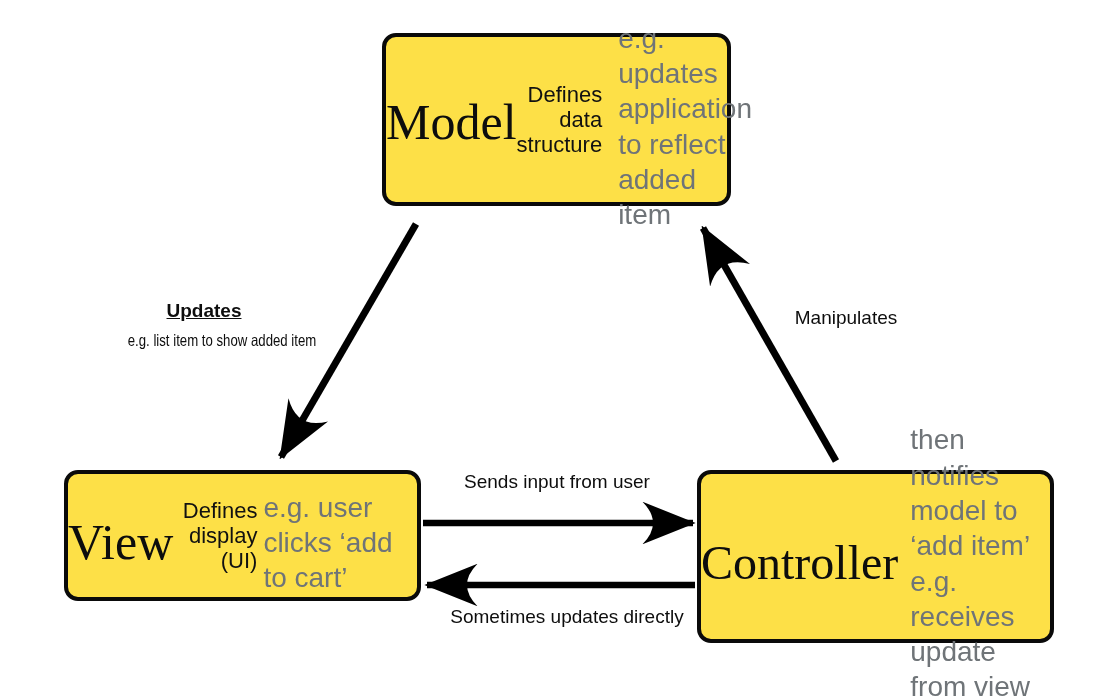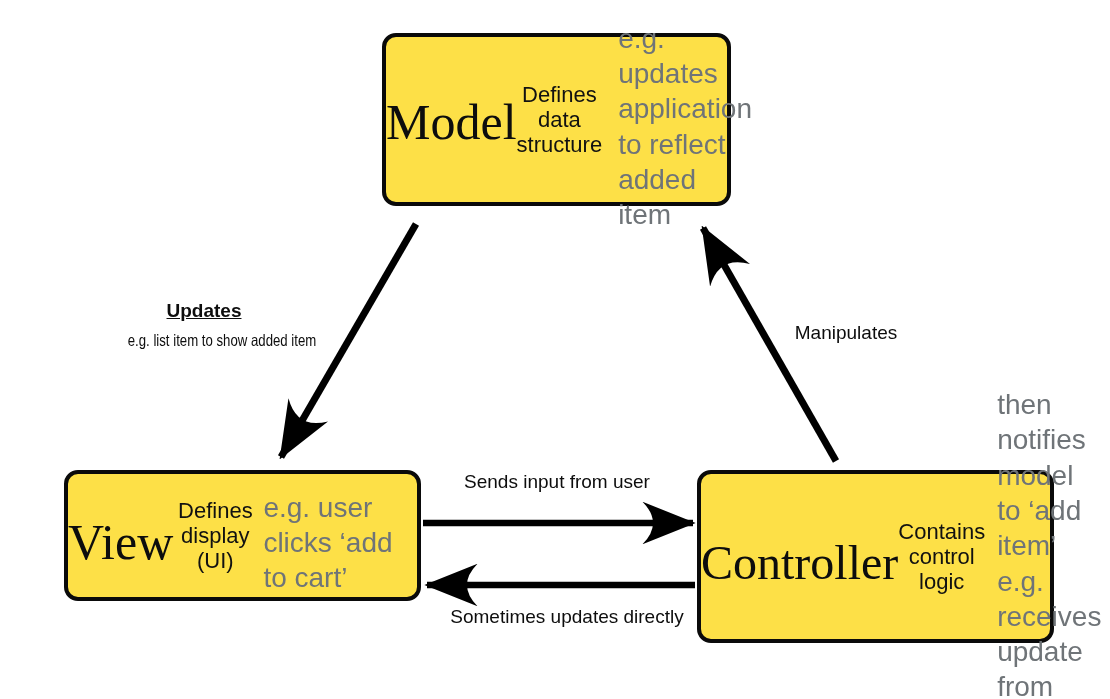--- a/index.html
+++ b/index.html
@@ -20,41 +20,41 @@
 
   .node-title {
     font-family:"Liberation Serif","DejaVu Serif",serif;
     font-size:50px; line-height:1.08; color:#0d0d0d; font-weight:400;
   }
   .node-model .node-title      { margin-top:4px; }
   .node-view .node-title       { margin-top:12px; }
   .node-controller .node-title { margin-top:12px; font-size:48px; }
 
   .node-sub {
-    font-size:22px; color:#111; line-height:1.15; margin-top:0px; text-align:center;
+    font-size:22px; color:#111; line-height:1.15; margin-top:0px; text-align:right;
   }
   .node-example {
     font-size:28px; color:#6f7478; line-height:1.26; margin-top:14px;
     width:100%; box-sizing:border-box;
   }
   .node-model .node-example      { text-align:left; padding:0 16px; }
   .node-view .node-example       { padding:0 6px; }
   .node-controller .node-example { text-align:left; padding:0 12px; }
 
   .edge-label {
     position:absolute; font-size:19px; color:#0d0d0d; white-space:nowrap;
     transform:translateX(-50%);
   }
   .edge-label.bold { font-weight:700; }
   .edge-label.condensed {
     font-size:16.5px; transform:translateX(-50%) scaleX(0.8);
   }
   .lbl-updates      { left:204px; top:300px;text-decoration:underline; }
   .lbl-updates-sub  { left:222px; top:331px; }
-  .lbl-manipulates  { left:846px; top:322px;text-align:center; }
+  .lbl-manipulates  { left:846px; top:307px;text-align:center; }
   .lbl-sends        { left:557px; top:471px; }
   .lbl-sometimes    { left:567px; top:606px; }
 </style>
 </head>
 <body>
 
 <div class="canvas">
 
   <svg class="edges" viewBox="0 0 1110 699" aria-hidden="true">
     <defs>
@@ -80,21 +80,20 @@
   <div class="node node-view">
     <div class="node-title">View</div>
     <div class="node-sub">Defines display (UI)</div>
     <div class="node-example">
       <div>e.g. user clicks ‘add to cart’</div>
     </div>
   </div>
 
   <div class="node node-controller">
     <div class="node-title">Controller</div>
-    <div class="node-sub">Contains control logic</div>
     <div class="node-example">
       <div>then notifies model to ‘add item’</div>
       <div>e.g. receives update from view</div>
     </div>
   </div>
 
   <div class="edge-label bold lbl-updates">Updates</div>
   <div class="edge-label condensed lbl-updates-sub">e.g. list item to show added item</div>
   <div class="edge-label lbl-manipulates">Manipulates</div>
   <div class="edge-label lbl-sometimes">Sometimes updates directly</div>

